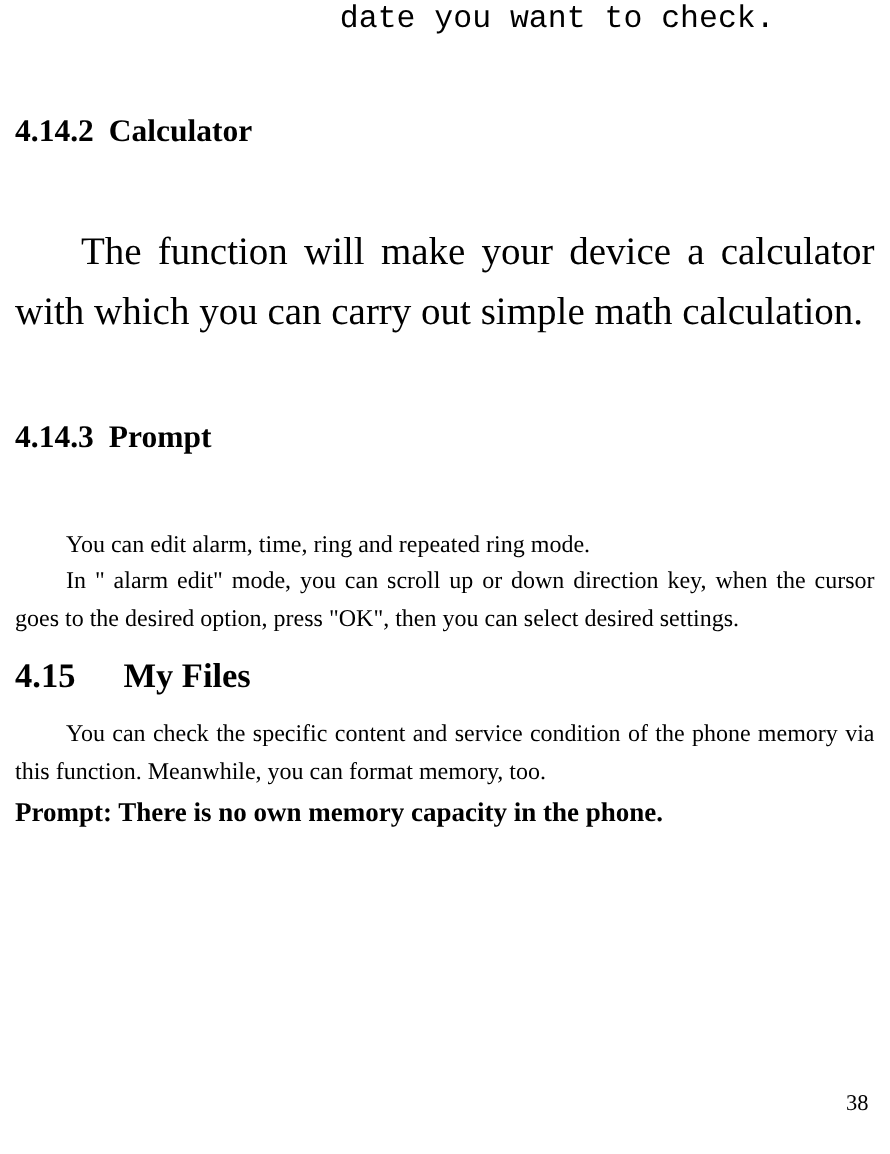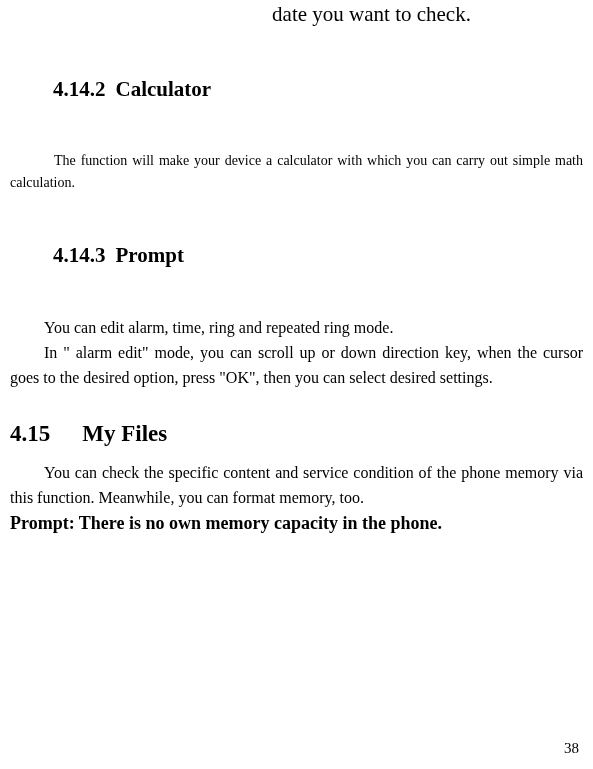--- a/index.html
+++ b/index.html
@@ -20,61 +20,61 @@
       padding: 0 10px 0 10px;
     }
     .line-centered {
       text-align: center;
       font-size: 21px;
       margin-top: 2px;
       margin-left: 150px;
     }
     .line-centered-wrap {
       text-align: left;
+      font-family: Liberation Mono, monospace;
     }
     .heading-sub {
       font-size: 21px;
       font-weight: bold;
       margin-top: 50px;
       margin-bottom: 48px;
-      margin-left: 43px;
     }
     .heading-sub .num {
       margin-right: 10px;
     }
     .para-indent {
-      font-size: 14px;
+      font-size: 26px;
       line-height: 1.55;
       text-align: justify;
       text-indent: 44px;
     }
     .para-indent-more {
       font-size: 16px;
       line-height: 1.55;
       text-align: justify;
       text-indent: 34px;
     }
     .heading-main {
       font-size: 23px;
       font-weight: bold;
-      margin-top: 30px;
+      margin-top: 12px;
       margin-bottom: 14px;
     }
     .heading-main .num {
       font-size: 23px;
       margin-right: 32px;
     }
     .prompt {
       font-size: 18px;
       font-weight: bold;
       line-height: 1.55;
     }
     .page-number {
       position: absolute;
-      bottom: 12px;
+      bottom: 24px;
       right: 14px;
       font-size: 15px;
     }
     .block-gap {
       margin-bottom: 0;
     }
   </style>
 </head>
 <body>
 

